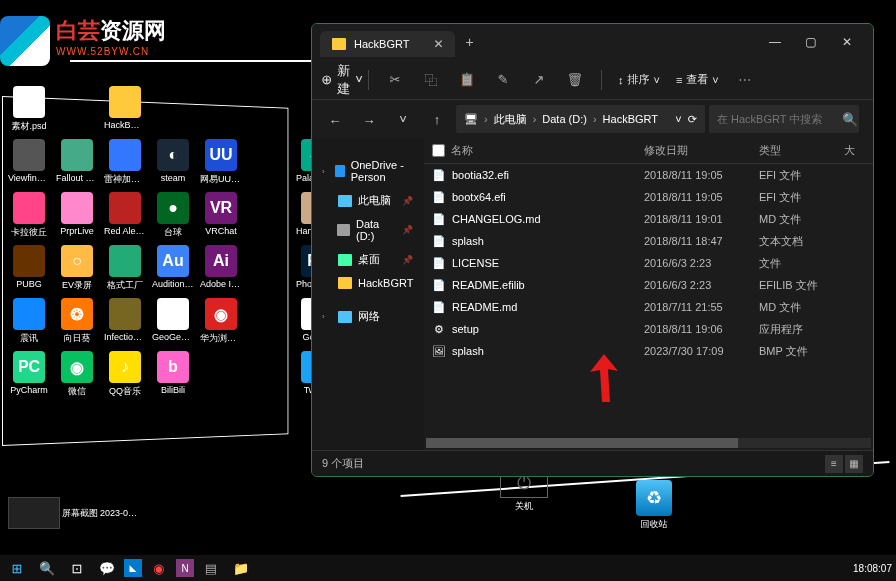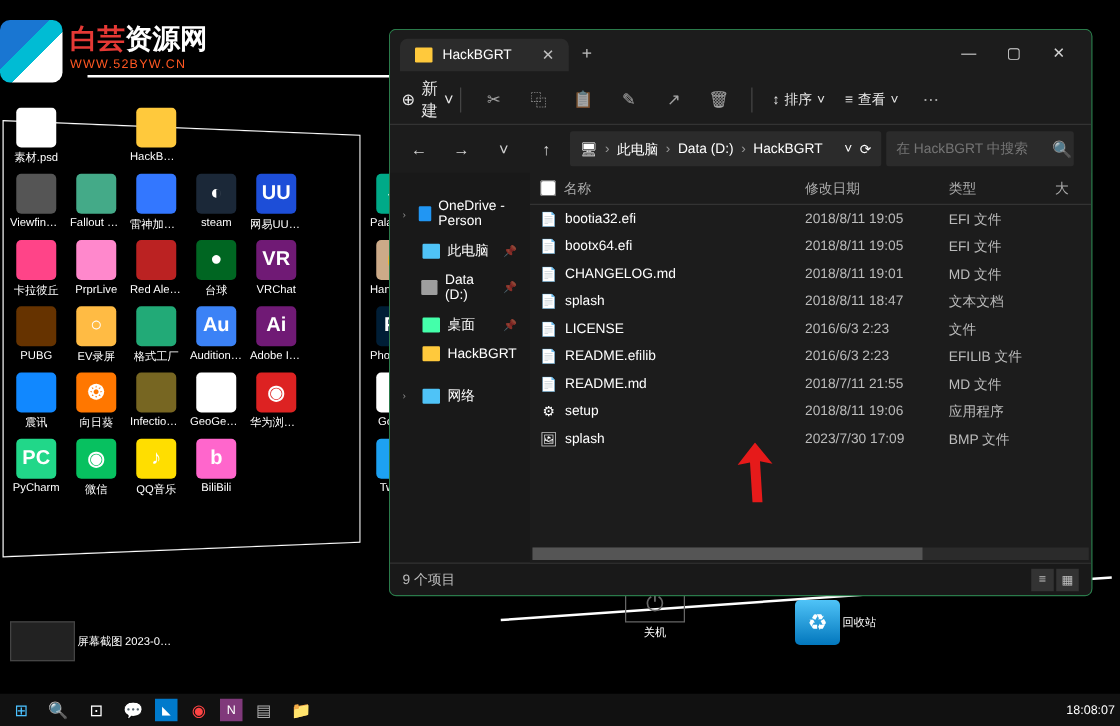--- a/index.html
+++ b/index.html
@@ -59,21 +59,21 @@
 .arrow svg{fill:#e61a1a}
 .hscroll{height:14px;background:#1c1c1c;display:flex;align-items:center;padding:0 2px}
 .hsc-track{flex:1;height:10px;background:#2b2b2b}
 .hsc-thumb{height:10px;width:70%;background:#555}
 .status{height:26px;display:flex;align-items:center;padding:0 10px;font-size:11px;color:#bbb;border-top:1px solid #333;background:#191919}
 .view-btns{margin-left:auto;display:flex;gap:2px}
 .view-btns span{width:18px;height:18px;display:flex;align-items:center;justify-content:center;cursor:pointer;background:#333;font-size:10px}
 .taskbar{position:absolute;bottom:0;left:0;right:0;height:26px;background:#111;display:flex;align-items:center;padding:0 4px;gap:4px}
 .tkb-btn{width:26px;height:22px;display:flex;align-items:center;justify-content:center;cursor:pointer;font-size:13px}
 .sys-txt{font-size:10px;white-space:nowrap}
-.recycle{position:absolute;top:480px;left:636px;display:flex;flex-direction:row;align-items:center;gap:2px;cursor:pointer}
+.recycle{position:absolute;top:480px;left:636px;display:flex;flex-direction:column;align-items:center;gap:2px;cursor:pointer}
 .recycle-ico{width:36px;height:36px;background:linear-gradient(#4fc3f7,#0277bd);border-radius:4px;position:relative}
 .recycle-ico::after{content:"♻";position:absolute;top:50%;left:50%;transform:translate(-50%,-50%);font-size:18px}
 .pwr{position:absolute;top:468px;left:500px;display:flex;flex-direction:column;align-items:center;gap:2px}
 .pwr-ico{width:48px;height:30px;border:1px solid #666;display:flex;align-items:center;justify-content:center;font-size:18px;color:#666}
 .shot{position:absolute;top:497px;left:8px;display:flex;align-items:center;gap:2px;cursor:pointer}
 .shot-img{width:52px;height:32px;background:#222;border:1px solid #444}
 </style>
 </head>
 <body>
 

